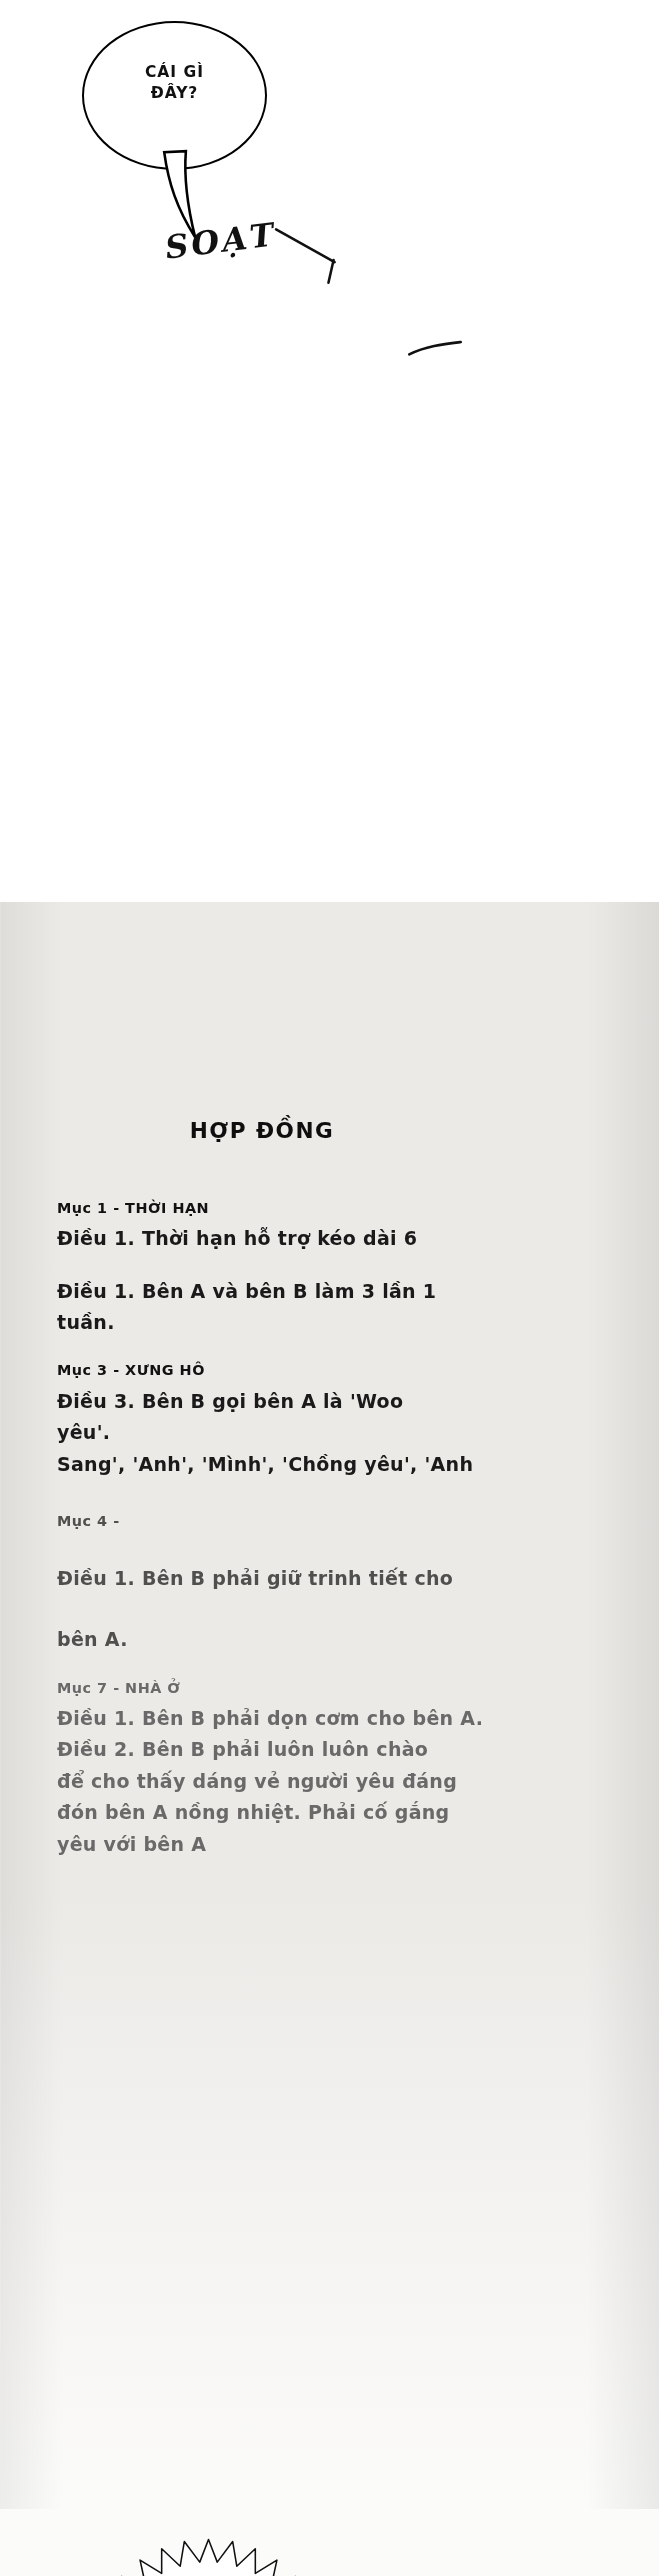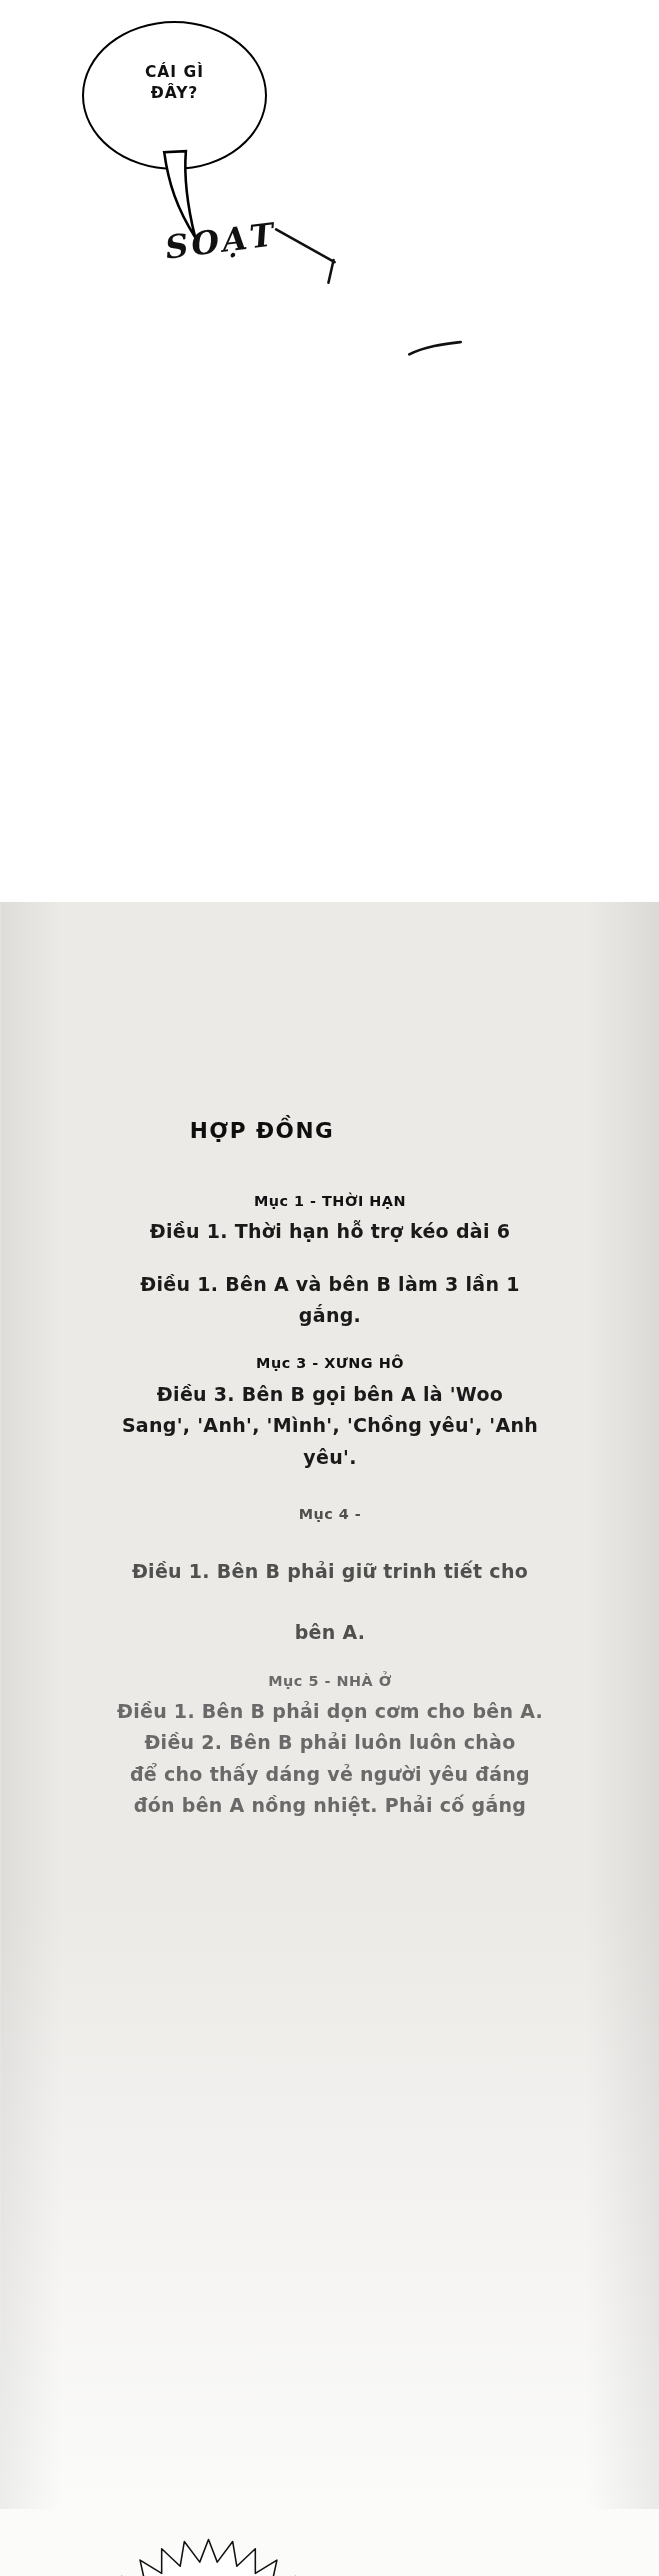--- a/index.html
+++ b/index.html
@@ -135,23 +135,22 @@
     text-align: center;
     font-family: "DejaVu Sans", sans-serif;
     font-size: 21.6px;
     font-weight: 700;
     letter-spacing: 1.5px;
     color: #0e0e0e;
   }
   .contract-body {
     position: absolute;
     left: 57px;
-    top: 289px;
+    top: 296px;
     width: 546px;
-    text-align: center;
   }
   .clause {
     margin-bottom: 23px;
   }
   .clause-heading {
     font-family: "DejaVu Sans", sans-serif;
     font-size: 14.4px;
     font-weight: 700;
     letter-spacing: 0.5px;
     color: #111;
@@ -244,42 +243,43 @@
 
     <div class="contract-body">
 
       <div class="clause">
         <div class="clause-heading">Mục 1 - THỜI HẠN</div>
         <div class="clause-line">Điều 1. Thời hạn hỗ trợ kéo dài 6</div>
       </div>
 
       <div class="clause">
         <div class="clause-line">Điều 1. Bên A và bên B làm 3 lần 1</div>
-        <div class="clause-line">gắng.</div>
+        <div class="clause-line">tuần.</div>
       </div>
 
       <div class="clause">
         <div class="clause-heading">Mục 3 - XƯNG HÔ</div>
         <div class="clause-line">Điều 3. Bên B gọi bên A là 'Woo</div>
+        <div class="clause-line">yêu'.</div>
         <div class="clause-line">Sang', 'Anh', 'Mình', 'Chồng yêu', 'Anh</div>
-        <div class="clause-line">yêu'.</div>
       </div>
 
       <div class="clause faded">
         <div class="clause-heading">Mục 4 -</div>
         <div class="clause-line">Điều 1. Bên B phải giữ trinh tiết cho</div>
         <div class="clause-line">bên A.</div>
       </div>
 
       <div class="clause faded2">
-        <div class="clause-heading">Mục 5 - NHÀ Ở</div>
+        <div class="clause-heading">Mục 7 - NHÀ Ở</div>
         <div class="clause-line">Điều 1. Bên B phải dọn cơm cho bên A.</div>
         <div class="clause-line">Điều 2. Bên B phải luôn luôn chào</div>
         <div class="clause-line">để cho thấy dáng vẻ người yêu đáng</div>
         <div class="clause-line">đón bên A nồng nhiệt. Phải cố gắng</div>
+        <div class="clause-line">yêu với bên A</div>
       </div>
 
     </div>
   </div>
 
   <div class="panel-bottom">
 
     <div class="spiky-bubble">
       <svg width="355" height="268" viewBox="0 0 690 520">
         <path fill="#ffffff" stroke="#111111" stroke-width="3" stroke-linejoin="round" d="M345 18 L362 62 L392 22 L400 70 L436 36 L436 84 L478 58 L468 104 L514 90 L494 132

